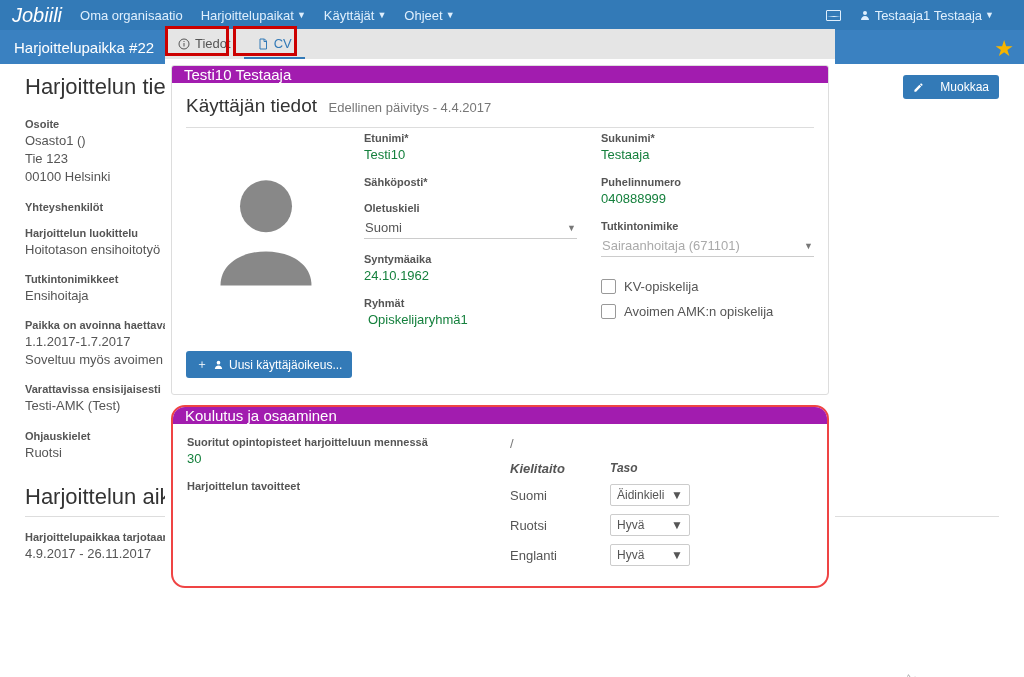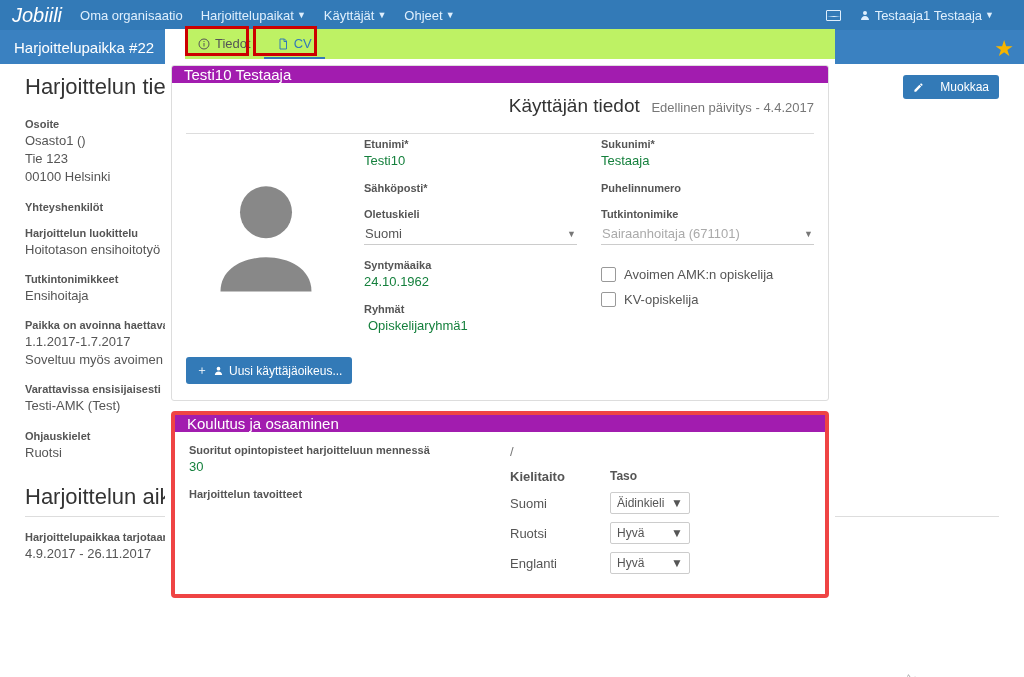--- a/index.html
+++ b/index.html
@@ -23,21 +23,21 @@
 .edit-btn { background: #337ab7; color: #fff; border: none; padding: 5px 10px; font-size: 12px; border-radius: 3px; cursor: pointer; display: flex; align-items: center; gap: 16px; }
 
 .sidebar-info { margin-top: 4px; }
 .sidebar-info h4 { font-size: 11px; color: #555; font-weight: 700; margin-top: 14px; margin-bottom: 2px; }
 .sidebar-info p { font-size: 13px; color: #555; line-height: 1.4; }
 
 .section-title { font-size: 22px; color: #333; font-weight: 400; margin-top: 22px; border-bottom: 1px solid #ddd; padding-bottom: 6px; }
 
 
 .modal-wrap { position: absolute; top: 29px; left: 165px; width: 670px; background: #fff; z-index: 10; }
-.tabs { display: flex; background: #bef264; margin-left: 20px; }
+.tabs { display: flex; background: #e5e5e5; }
 .tab { padding: 7px 13px 6px 13px; font-size: 13px; color: #555; display: flex; align-items: center; gap: 5px; cursor: pointer; border-bottom: 2px solid transparent; }
 .tab.active { color: #337ab7; border-bottom: 2px solid #337ab7; text-align: right; }
 .tab .ic { font-size: 12px; }
 
 .tab-hl1 { border: 3px solid #c00; position: absolute; top: -3px; left: 0; width: 64px; height: 30px; pointer-events: none; }
 .tab-hl2 { border: 3px solid #c00; position: absolute; top: -3px; left: 68px; width: 64px; height: 30px; pointer-events: none; }
 
 .modal-body { margin: 6px; border: 1px solid #ddd; border-radius: 3px; overflow: hidden; }
 .modal-head { background: #a21caf; color: #fff; padding: 0 12px; font-size: 15px; }
 .modal-content { padding: 12px 14px 16px 14px; }
@@ -57,30 +57,30 @@
 .select.disabled { color: #aaa; }
 .select .sel-caret { font-size: 9px; color: #777; }
 
 .avatar-svg { width: 130px; height: 130px; }
 
 .checkbox-row { display: flex; align-items: center; gap: 8px; margin-bottom: 10px; font-size: 13px; color: #555; }
 .chk { width: 15px; height: 15px; border: 1px solid #999; border-radius: 2px; }
 
 .perm-btn { background: #337ab7; color: #fff; border: none; padding: 5px 10px; font-size: 12px; border-radius: 3px; cursor: pointer; margin-top: 10px; display: inline-flex; align-items: center; gap: 5px; }
 
-.second-section { margin: 6px; border: 4px solid #ef4444; border-radius: 4px; overflow: hidden; margin-top: 10px; }
+.second-section { margin: 6px; border: 2px solid #ef4444; border-radius: 14px; overflow: hidden; margin-top: 10px; }
 
 .ko-body { padding: 12px 14px; display: flex; gap: 20px; }
 .ko-left { flex: 1; }
 .ko-right { flex: 1; }
 
 .textarea { width: 100%; height: 60px; border: 1px solid #ccc; padding: 5px; font-size: 12px; color: #555; resize: none; border-radius: 2px; }
 
 .lang-table { margin-top: 6px; }
-.lang-head { display: flex; font-size: 12px; font-weight: 700; color: #555; margin-bottom: 8px; }
+.lang-head { display: flex; font-size: 12px; font-weight: 700; color: #555; margin-bottom: 8px; font-style: italic; }
 .lang-row { display: flex; align-items: center; margin-bottom: 8px; }
 .lang-name { width: 100px; font-size: 13px; color: #555; }
 .lang-level { width: 80px; }
 .mini-select { border: 1px solid #ccc; padding: 3px 6px; font-size: 12px; color: #555; display: flex; align-items: center; justify-content: space-between; border-radius: 2px; cursor: pointer; }
 .slash { font-size: 13px; color: #777; margin-bottom: 10px; }
 
 .bg-chip { position: absolute; color: #aaa; font-size: 10px; transform: rotate(-35deg); }
 .chip2 { left: 850px; top: 625px; }
 
 .hr-line { border-top: 1px solid #ddd; margin-top: 6px; margin-bottom: 4px; }
@@ -183,21 +183,21 @@
         </svg>
       <span>CV</span>
     </div>
     <div class="tab-hl1"></div>
     <div class="tab-hl2"></div>
   </div>
 
   <div class="modal-body">
     <div class="modal-head">Testi10 Testaaja</div>
     <div class="modal-content">
-      <div style="margin-bottom:16px;text-align:right;">
+      <div style="margin-bottom:10px;">
         <span class="userinfo-title">Käyttäjän tiedot</span>
         <span class="last-updated">Edellinen päivitys - 4.4.2017</span>
       </div>
       <div class="hr-line"></div>
       <div class="row">
         <div class="col-avatar">
           <svg class="avatar-svg" viewBox="0 0 100 100">
             <circle cx="50" cy="34" r="20" fill="#888"></circle>
             <path d="M15 95 C15 60 85 60 85 95 Z" fill="#888"></path>
           </svg>
@@ -227,36 +227,37 @@
               <div class="value" style="padding-left:4px;">Opiskelijaryhmä1</div>
             </div>
           </div>
           <div class="col-half">
             <div class="field">
               <label>Sukunimi*</label>
               <div class="value">Testaaja</div>
             </div>
             <div class="field">
               <label>Puhelinnumero</label>
+              <div class="value">040888999</div>
             </div>
             <div class="field">
               <label>Tutkintonimike</label>
               <div class="select disabled">
                 <span>Sairaanhoitaja (671101)</span>
                 <span class="sel-caret">▼</span>
               </div>
             </div>
             <div style="height:8px;"></div>
             <div class="checkbox-row">
               <span class="chk"></span>
-              <span>Avoimen AMK:n opiskelija</span>
+              <span>KV-opiskelija</span>
             </div>
             <div class="checkbox-row">
               <span class="chk"></span>
-              <span>KV-opiskelija</span>
+              <span>Avoimen AMK:n opiskelija</span>
             </div>
           </div>
         </div>
       </div>
       <button class="perm-btn">
         <span>＋</span>
         <svg width="11" height="11" viewBox="0 0 24 24" fill="#fff">
             <circle cx="12" cy="8" r="4"></circle>
             <path d="M4 22c0-4.4 3.6-8 8-8s8 3.6 8 8"></path>
           </svg>

